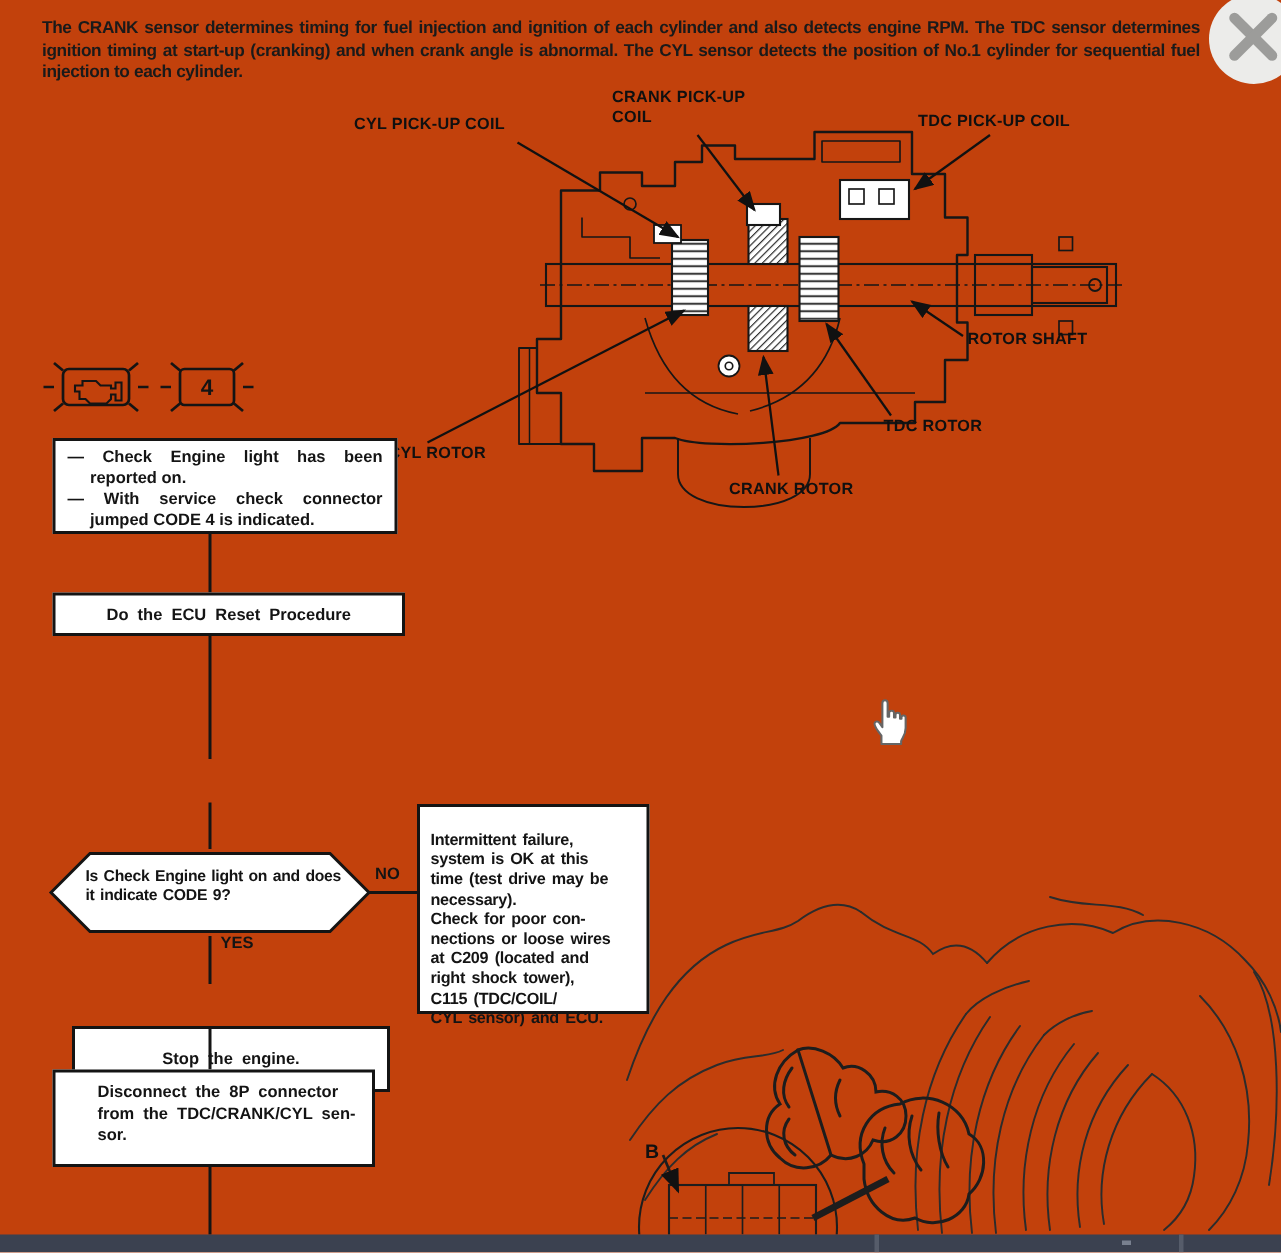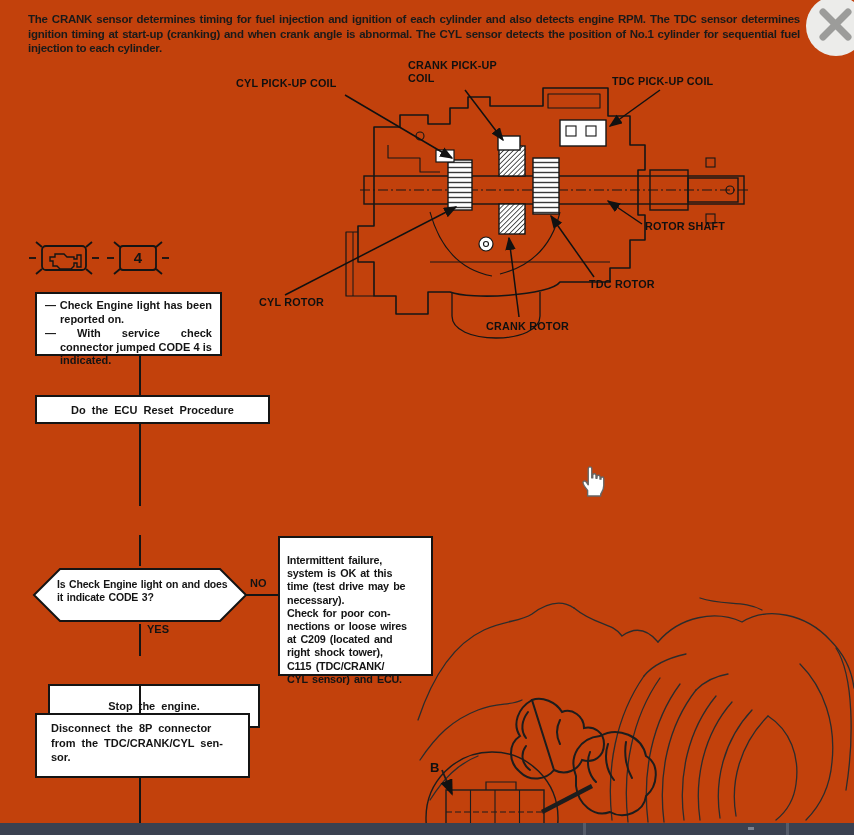--- a/index.html
+++ b/index.html
@@ -186,70 +186,70 @@
       <line x1="495" y1="790" x2="495" y2="823" stroke-width="1.1"></line>
       <line x1="519.5" y1="790" x2="519.5" y2="823" stroke-width="1.1"></line>
       <line x1="446" y1="812" x2="544" y2="812" stroke-width="1.1" stroke-dasharray="6,3"></line>
       <path d="M486,790 L486,782 L516,782 L516,790" stroke-width="1.2"></path>
       <path d="M442,770 L452,794" stroke-width="1.8" marker-end="url(#arrB)"></path>
       <path d="M542,812 L592,786" stroke-width="4.5"></path>
     </g>
     <text x="430" y="772" font-size="13" font-weight="bold" fill="#111">B</text>
   </svg>
 
-  <div class="fc-box" style="left:35px;top:292px;width:187px;height:64px;padding:5px 8px;">
+  <div class="fc-box" style="left:35px;top:292px;width:230px;height:64px;padding:5px 8px;">
     <div class="note-item">—  Check Engine light has been reported on.</div>
     <div class="note-item">—  With service check connector jumped CODE 4 is indicated.</div>
   </div>
 
   <div class="vline" style="top:356px;height:39px;"></div>
 
   <div class="fc-box fc-center" style="left:35px;top:395px;width:235px;height:29px;">Do the ECU Reset Procedure</div>
 
   <div class="vline" style="top:424px;height:82px;"></div>
 
 
   <div class="vline" style="top:535px;height:31px;"></div>
 
   <svg style="position:absolute;left:30px;top:566px;" width="220" height="58" viewBox="0 0 220 58">
     <polygon points="4,29 30,3 190,3 216,29 190,55 30,55" fill="#fff" stroke="#141414" stroke-width="2"></polygon>
   </svg>
   <div class="hex-text">
     <div>Is Check Engine light on and does</div>
-    <div>it indicate CODE 3?</div>
+    <div>it indicate CODE 9?</div>
   </div>
 
   <div class="branch-label" style="left:250px;top:577px;">NO</div>
   <div class="hline" style="left:246px;top:594px;width:32px;"></div>
   <div class="branch-label" style="left:147px;top:623px;">YES</div>
 
   <div class="vline" style="top:624px;height:32px;"></div>
 
   <div class="fc-box fc-center" style="left:48px;top:656px;width:212px;height:44px;margin-top:28px;">Stop the engine.</div>
 
   <div class="vline" style="top:684px;height:29px;"></div>
 
-  <div class="fc-box" style="left:35px;top:713px;width:215px;height:65px;padding:6px 14px;">
+  <div class="fc-box" style="left:35px;top:713px;width:215px;height:65px;padding:6px 28px;">
     <div class="disc-line">Disconnect the 8P connector</div>
     <div class="disc-line">from the TDC/CRANK/CYL sen-</div>
     <div class="disc-line">sor.</div>
   </div>
 
   <div class="vline" style="top:778px;height:45px;"></div>
 
   <div class="fc-box" style="left:278px;top:536px;width:155px;height:140px;padding:16px 7px;">
     <div class="int-line">Intermittent failure,</div>
     <div class="int-line">system is OK at this</div>
     <div class="int-line">time (test drive may be</div>
     <div class="int-line">necessary).</div>
     <div class="int-line">Check for poor con-</div>
     <div class="int-line">nections or loose wires</div>
     <div class="int-line">at C209 (located and</div>
     <div class="int-line">right shock tower),</div>
-    <div class="int-line">C115 (TDC/CRANK/</div>
+    <div class="int-line">C115 (TDC/COIL/</div>
     <div class="int-line">CYL sensor) and ECU.</div>
   </div>
 
   <svg style="position:absolute;left:577px;top:463px;" width="30" height="36" viewBox="0 0 24 28">
     <path d="M8.5,26 L8.5,21.5 C6.5,19 4.5,16.5 4.8,15 C5.2,13.6 6.8,13.8 7.6,15 L9,17 L9,4.2 C9,2.2 11.8,2.2 11.8,4.2 L11.8,11.5 L12.6,11.5 L12.6,9.5 C12.6,7.8 15.2,7.8 15.2,9.5 L15.2,11.8 L16,11.8 L16,10.5 C16,9 18.4,9 18.4,10.5 L18.4,12.5 L19.2,12.5 L19.2,11.8 C19.2,10.4 21.4,10.4 21.4,11.9 L21.4,17.5 C21.4,21 19.8,22.5 19,24.5 L19,26 Z" fill="#fff" stroke="#666" stroke-width="1.1" stroke-linejoin="round"></path>
   </svg>
 
   <div class="taskbar">
     <div class="tb-div" style="left:583px;"></div>
     <div class="tb-div" style="left:786px;"></div>

